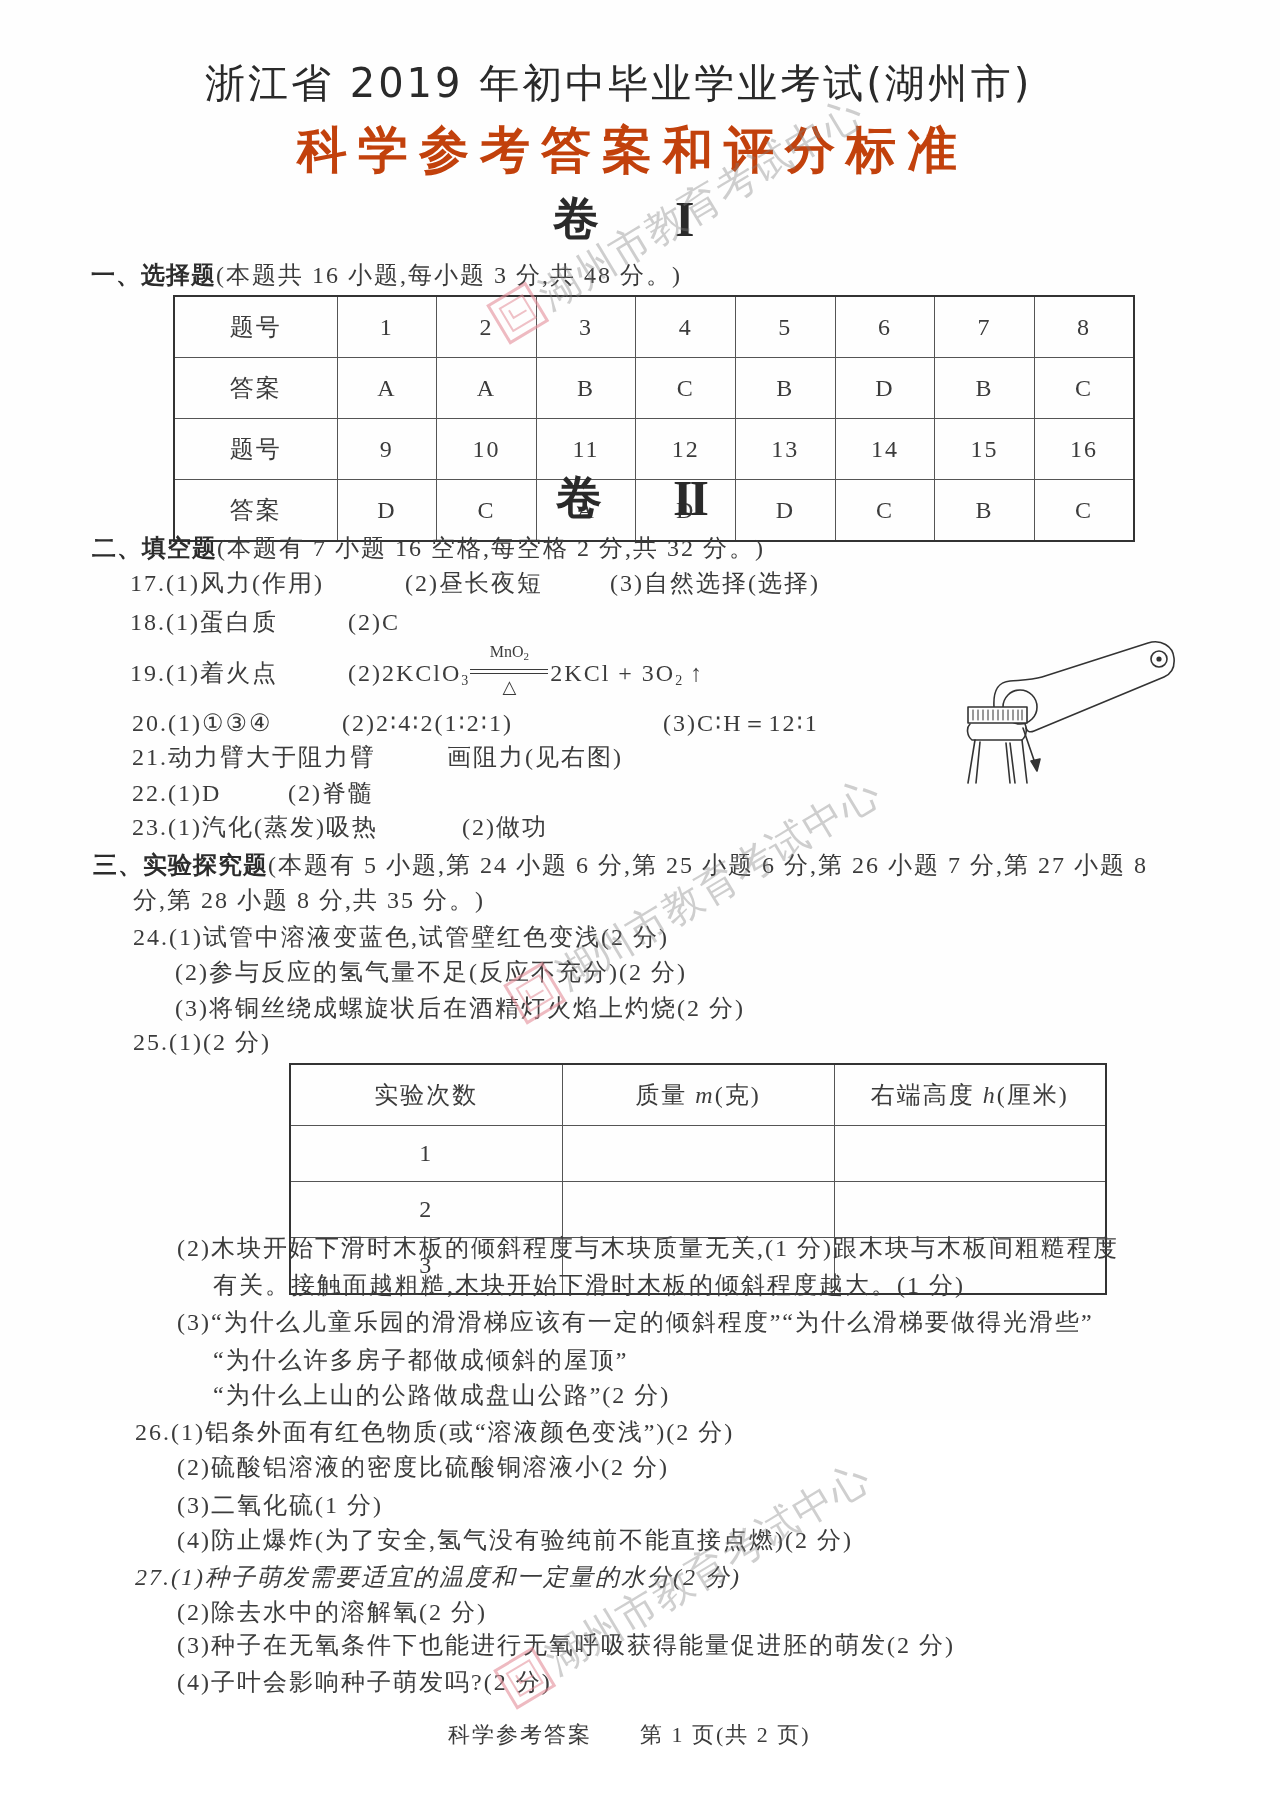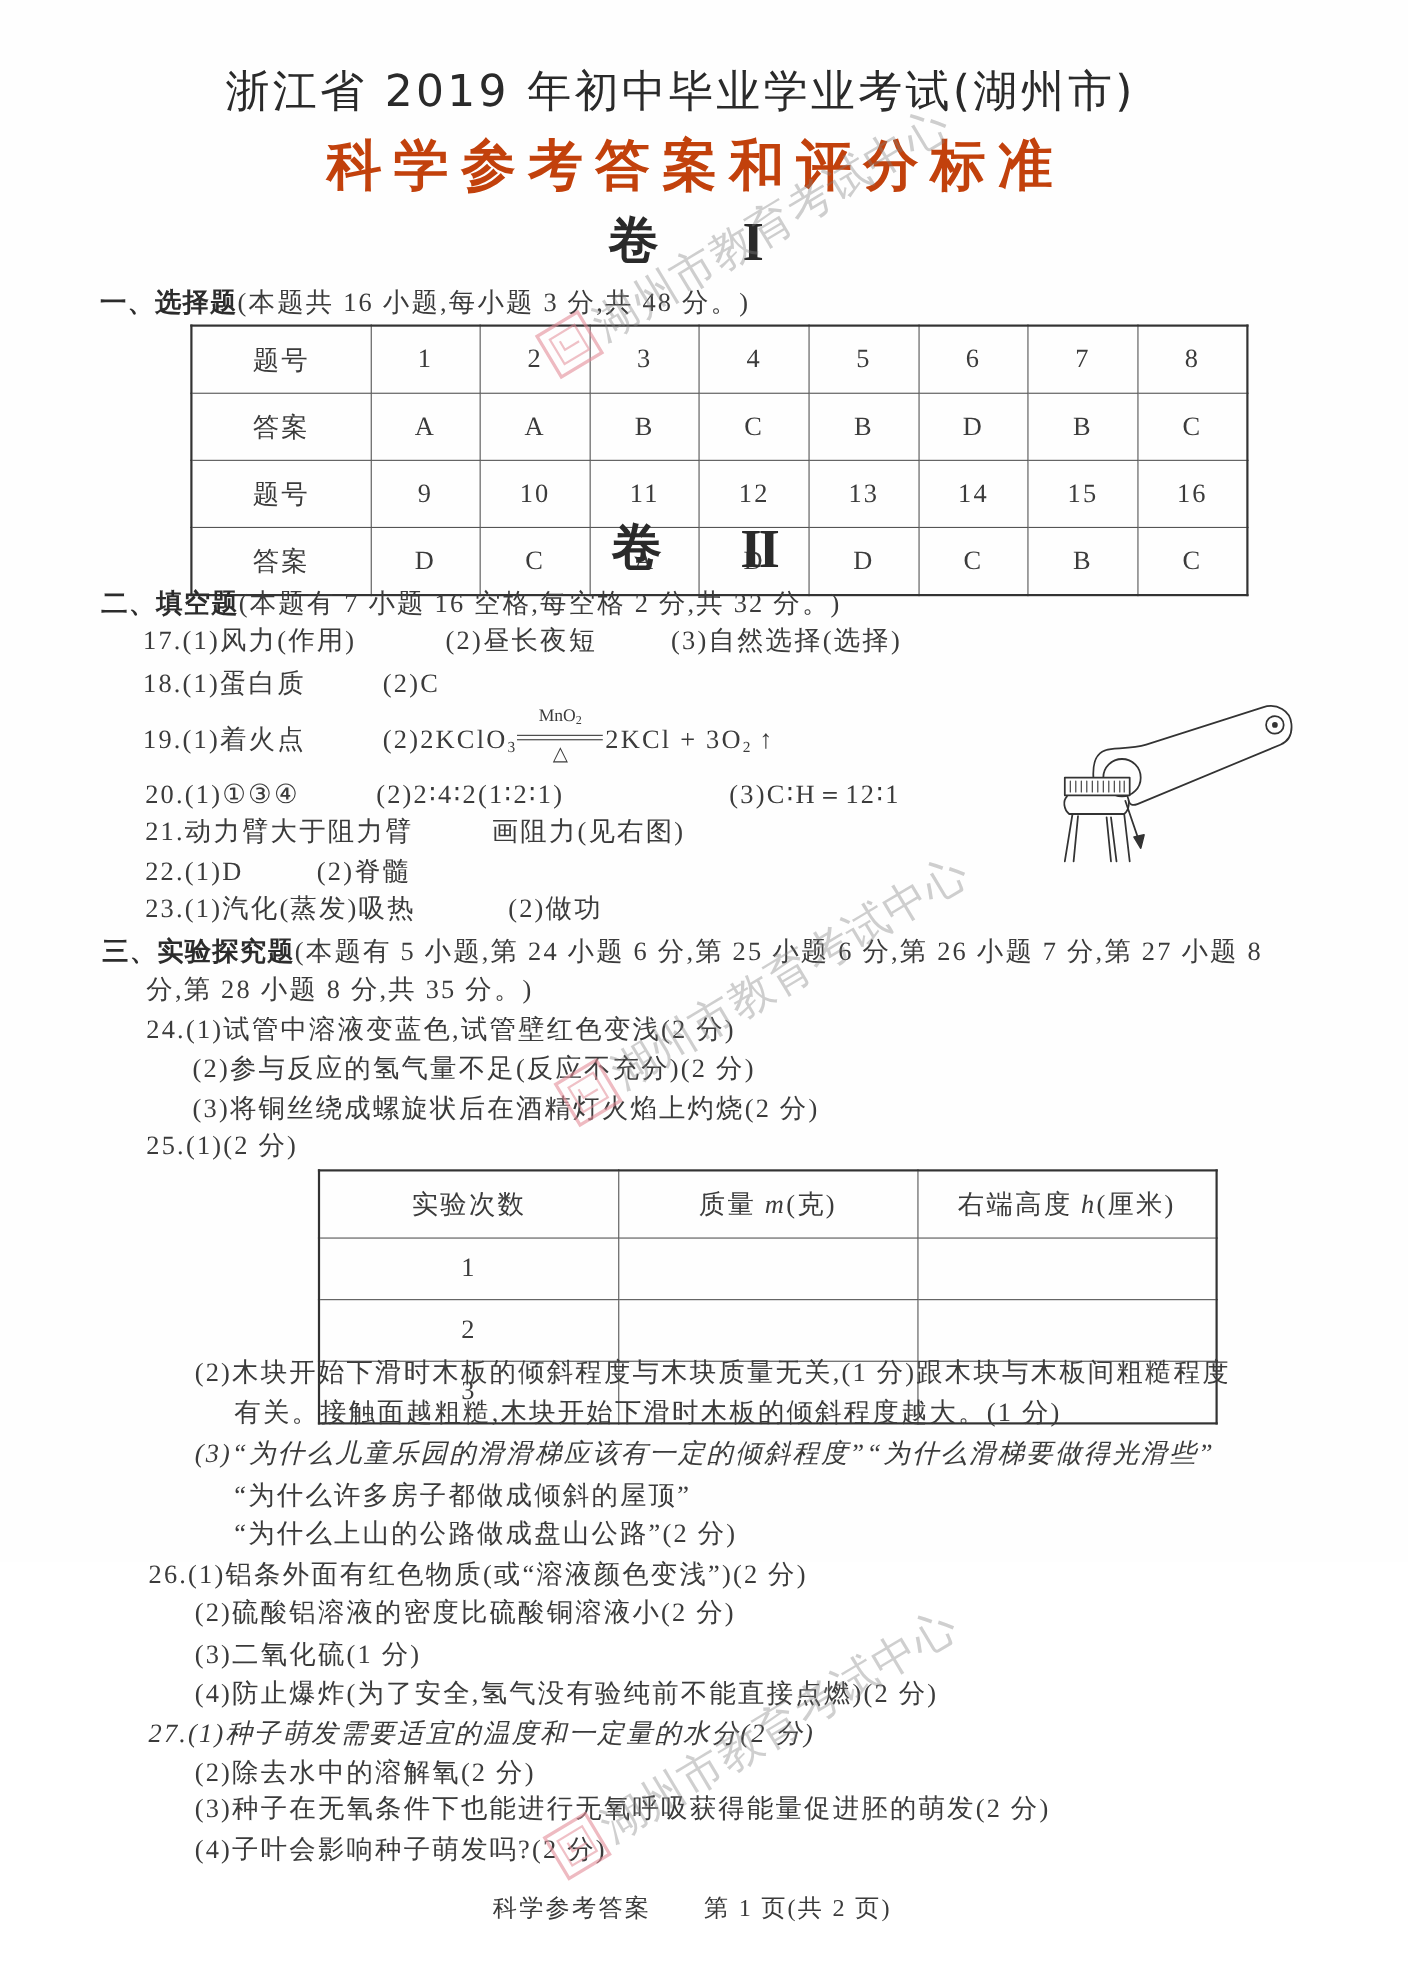--- a/index.html
+++ b/index.html
@@ -245,21 +245,21 @@
     <tr>
       <td>3</td>
       <td></td>
       <td></td>
     </tr>
   </tbody>
     </table>
 
   <div class="ln" style="left:177px;top:1234px;">(2)木块开始下滑时木板的倾斜程度与木块质量无关,(1 分)跟木块与木板间粗糙程度</div>
   <div class="ln" style="left:213px;top:1271px;">有关。接触面越粗糙,木块开始下滑时木板的倾斜程度越大。(1 分)</div>
-  <div class="ln" style="left:177px;top:1308px;font-style:italic;">(3)“为什么儿童乐园的滑滑梯应该有一定的倾斜程度”“为什么滑梯要做得光滑些”</div>
+  <div class="ln" style="left:177px;top:1308px;">(3)“为什么儿童乐园的滑滑梯应该有一定的倾斜程度”“为什么滑梯要做得光滑些”</div>
   <div class="ln" style="left:213px;top:1346px;">“为什么许多房子都做成倾斜的屋顶”</div>
   <div class="ln" style="left:213px;top:1381px;">“为什么上山的公路做成盘山公路”(2 分)</div>
 
   <div class="ln" style="left:135px;top:1418px;">26.(1)铝条外面有红色物质(或“溶液颜色变浅”)(2 分)</div>
   <div class="ln" style="left:177px;top:1453px;">(2)硫酸铝溶液的密度比硫酸铜溶液小(2 分)</div>
   <div class="ln" style="left:177px;top:1491px;">(3)二氧化硫(1 分)</div>
   <div class="ln" style="left:177px;top:1526px;">(4)防止爆炸(为了安全,氢气没有验纯前不能直接点燃)(2 分)</div>
 
   <div class="ln" style="left:135px;top:1563px;font-style:italic;">27.(1)种子萌发需要适宜的温度和一定量的水分(2 分)</div>
   <div class="ln" style="left:177px;top:1598px;">(2)除去水中的溶解氧(2 分)</div>

